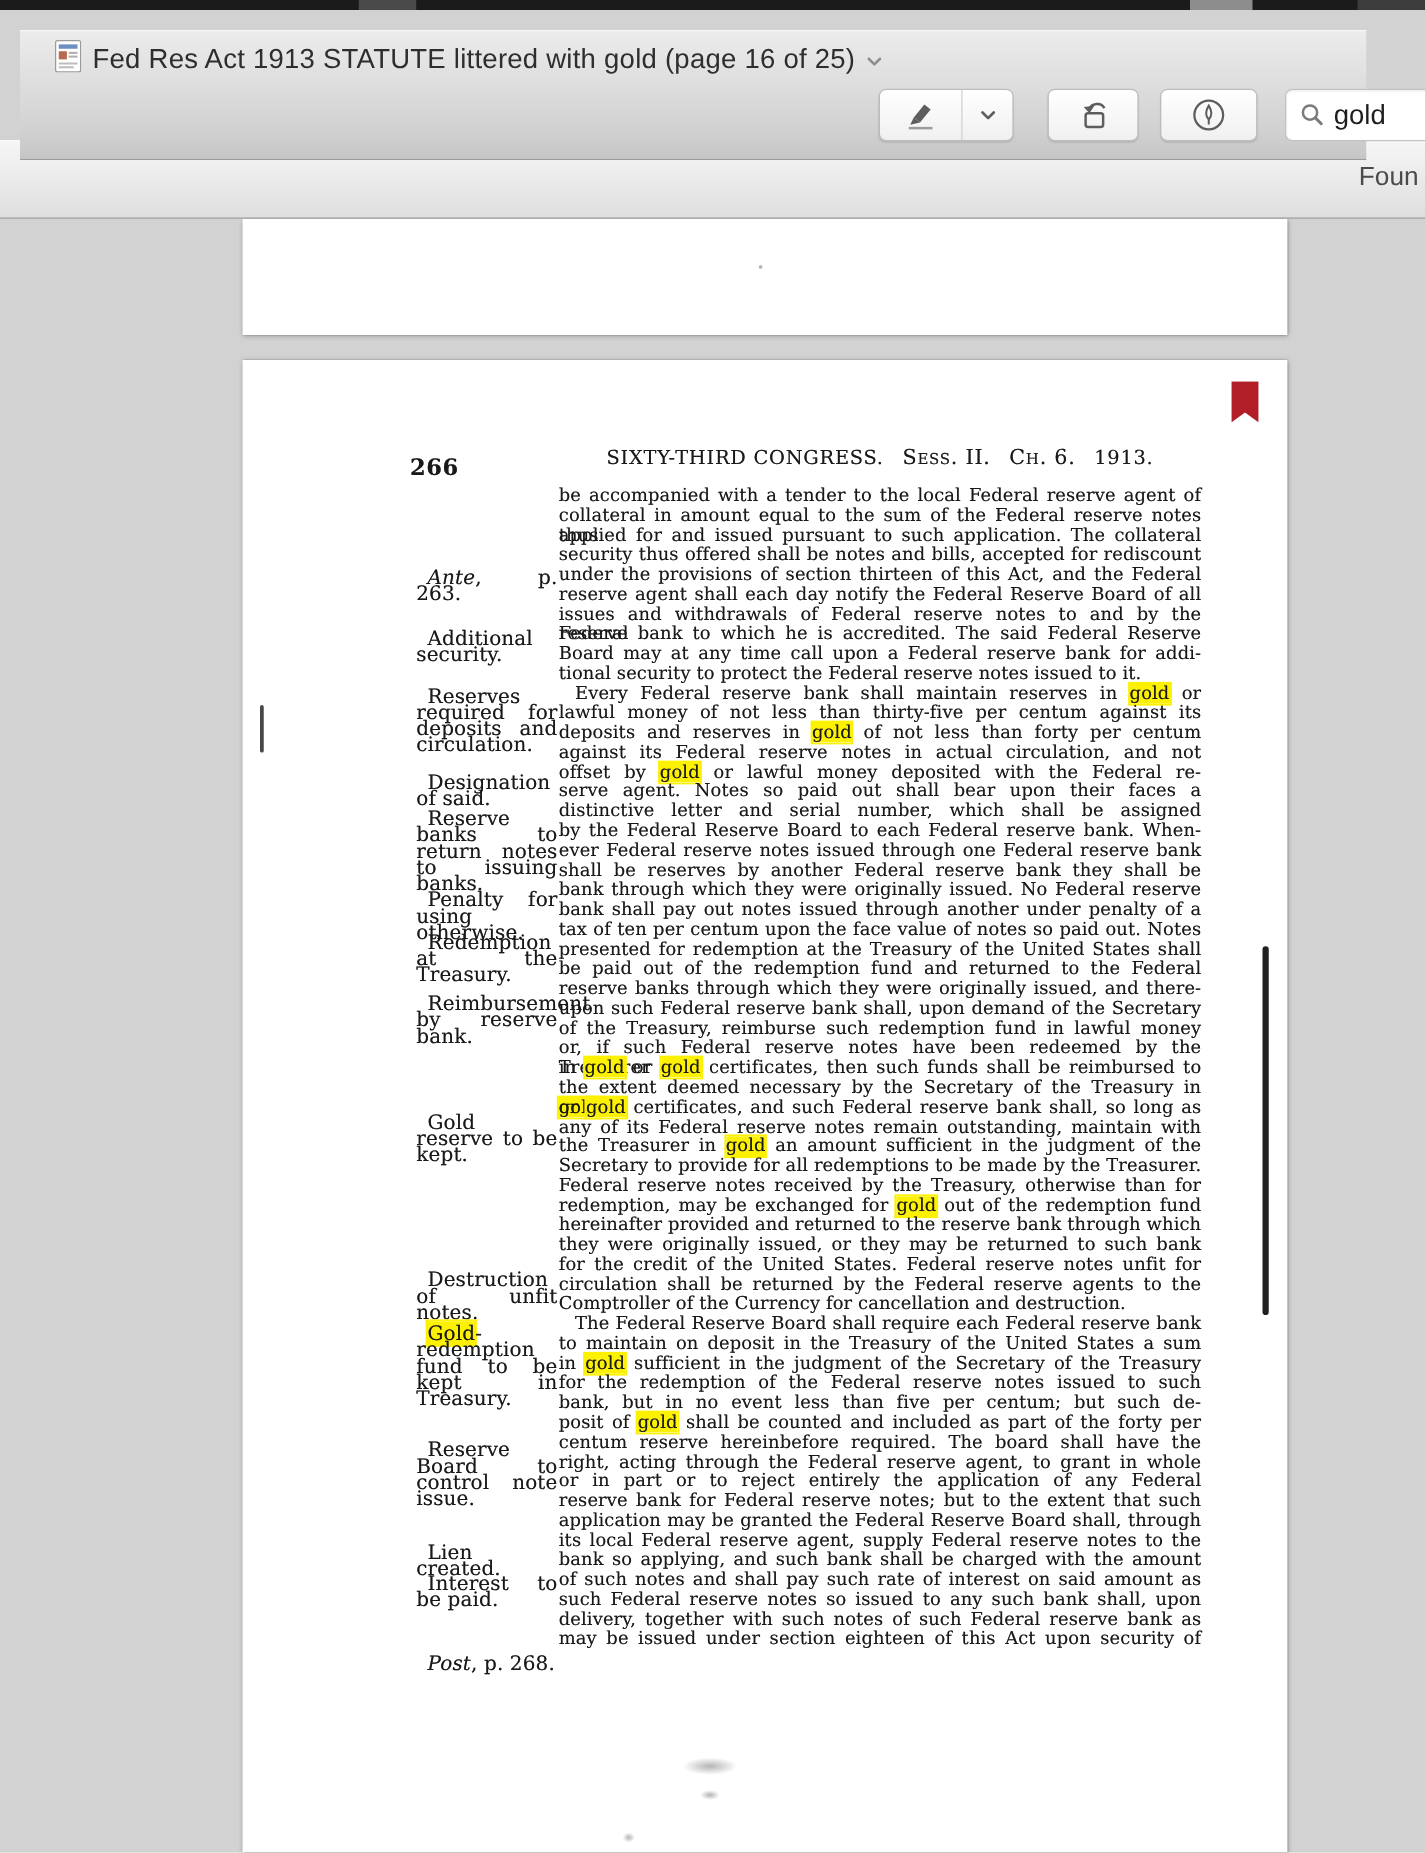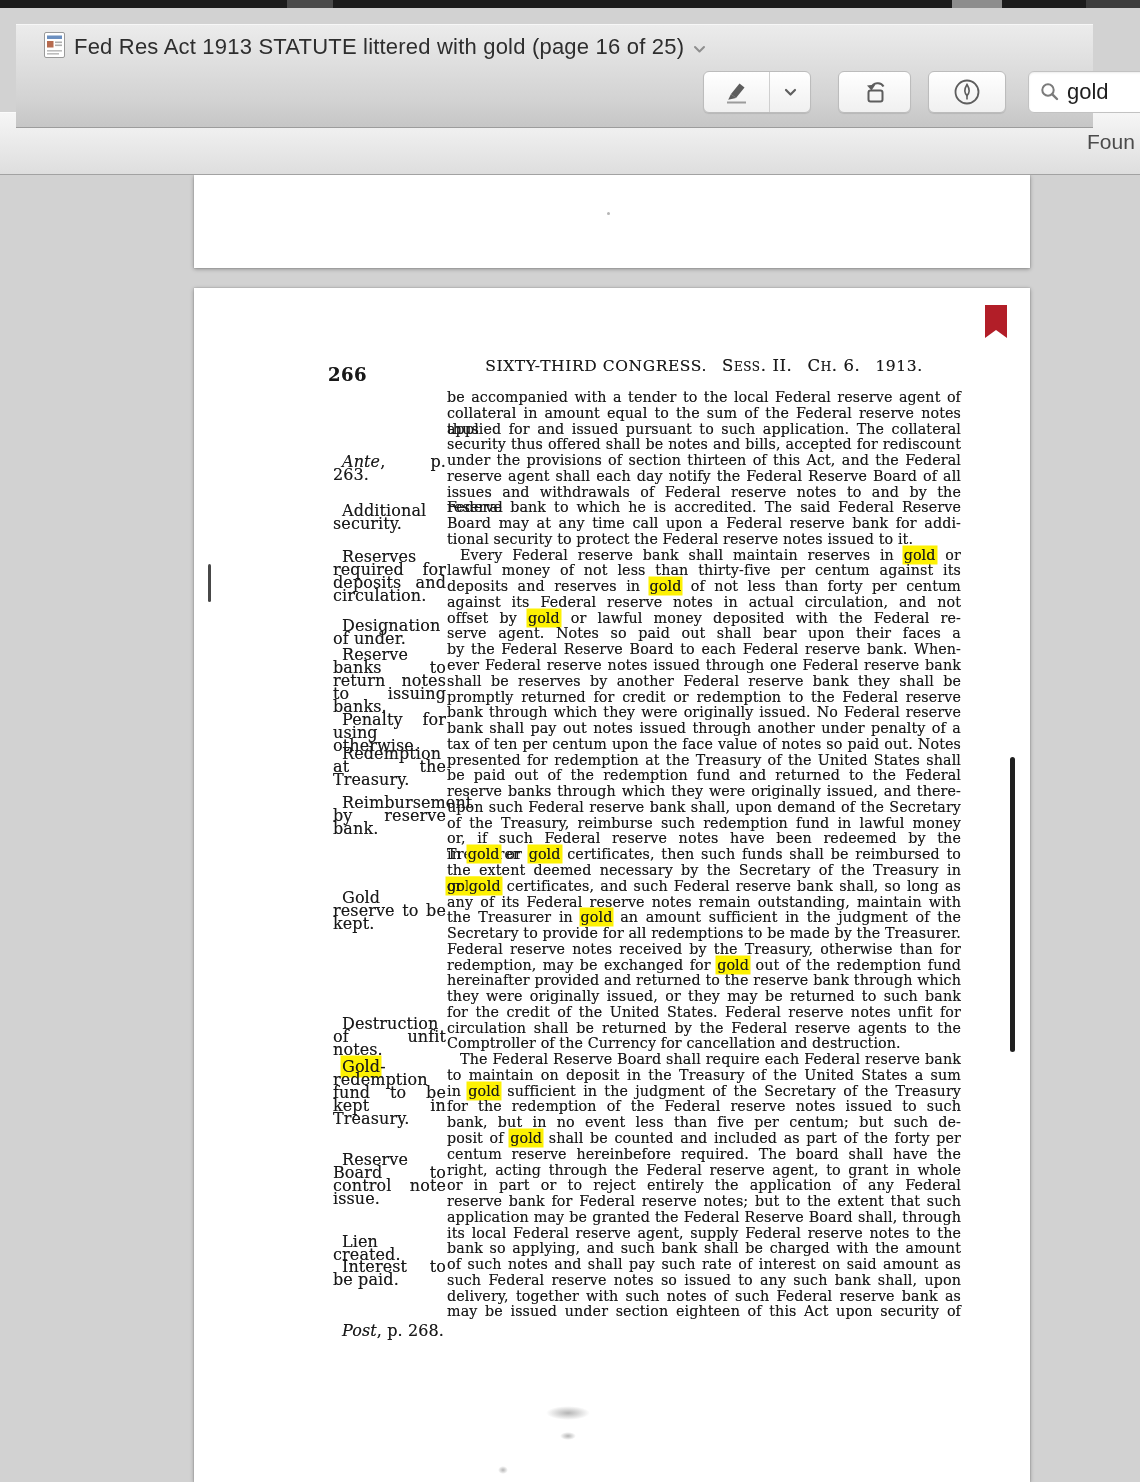--- a/index.html
+++ b/index.html
@@ -184,24 +184,24 @@
         <div class="bodyline"><span>issues and withdrawals of Federal reserve notes to and by the Federal</span></div>
         <div class="bodyline"><span>reserve bank to which he is accredited. The said Federal Reserve</span></div>
         <div class="bodyline"><span>Board may at any time call upon a Federal reserve bank for addi-</span></div>
         <div class="bodyline noj"><span>tional security to protect the Federal reserve notes issued to it.</span></div>
         <div class="bodyline ind"><span>Every Federal reserve bank shall maintain reserves in </span><span class="hl">gold</span><span> or</span></div>
         <div class="bodyline"><span>lawful money of not less than thirty-five per centum against its</span></div>
         <div class="bodyline"><span>deposits and reserves in </span><span class="hl">gold</span><span> of not less than forty per centum</span></div>
         <div class="bodyline"><span>against its Federal reserve notes in actual circulation, and not</span></div>
         <div class="bodyline"><span>offset by </span><span class="hl">gold</span><span> or lawful money deposited with the Federal re-</span></div>
         <div class="bodyline"><span>serve agent. Notes so paid out shall bear upon their faces a</span></div>
+        <div class="bodyline"><span>distinctive letter and serial number, which shall be assigned</span></div>
         <div class="bodyline"><span>by the Federal Reserve Board to each Federal reserve bank. When-</span></div>
         <div class="bodyline"><span>ever Federal reserve notes issued through one Federal reserve bank</span></div>
         <div class="bodyline"><span>shall be reserves by another Federal reserve bank they shall be</span></div>
-        <div class="bodyline"><span>promptly returned for credit or redemption to the Federal reserve</span></div>
         <div class="bodyline"><span>bank through which they were originally issued. No Federal reserve</span></div>
         <div class="bodyline"><span>bank shall pay out notes issued through another under penalty of a</span></div>
         <div class="bodyline"><span>tax of ten per centum upon the face value of notes so paid out. Notes</span></div>
         <div class="bodyline"><span>presented for redemption at the Treasury of the United States shall</span></div>
         <div class="bodyline"><span>be paid out of the redemption fund and returned to the Federal</span></div>
         <div class="bodyline"><span>reserve banks through which they were originally issued, and there-</span></div>
         <div class="bodyline"><span>upon such Federal reserve bank shall, upon demand of the Secretary</span></div>
         <div class="bodyline"><span>of the Treasury, reimburse such redemption fund in lawful money</span></div>
         <div class="bodyline"><span>or, if such Federal reserve notes have been redeemed by the Treasurer</span></div>
         <div class="bodyline"><span>in </span><span class="hl">gold</span><span> or </span><span class="hl">gold</span><span> certificates, then such funds shall be reimbursed to</span></div>
@@ -232,21 +232,21 @@
         <div class="bodyline"><span>bank so applying, and such bank shall be charged with the amount</span></div>
         <div class="bodyline"><span>of such notes and shall pay such rate of interest on said amount as</span></div>
         <div class="bodyline"><span>such Federal reserve notes so issued to any such bank shall, upon</span></div>
         <div class="bodyline"><span>delivery, together with such notes of such Federal reserve bank as</span></div>
         <div class="bodyline"><span>may be issued under section eighteen of this Act upon security of</span></div>
       </div>
 
     <div class="note" style="top:168px"><span class="it">Ante</span><span>, p. 263.</span></div>
     <div class="note" style="top:217px"><span>Additional security.</span></div>
     <div class="note" style="top:263px"><span>Reserves required for deposits and circulation.</span></div>
-    <div class="note" style="top:332px"><span>Designation of under.</span></div>
+    <div class="note" style="top:332px"><span>Designation of said.</span></div>
     <div class="note" style="top:361px"><span>Reserve banks to return notes to issuing banks.</span></div>
     <div class="note" style="top:426px"><span>Penalty for using otherwise.</span></div>
     <div class="note" style="top:460px"><span>Redemption at the Treasury.</span></div>
     <div class="note" style="top:509px"><span>Reimbursement by reserve bank.</span></div>
     <div class="note" style="top:604px"><span>Gold reserve to be kept.</span></div>
     <div class="note" style="top:730px"><span>Destruction of unfit notes.</span></div>
     <div class="note" style="top:773px"><span class="hl">Gold</span><span>-redemption fund to be kept in Treasury.</span></div>
     <div class="note" style="top:866px"><span>Reserve Board to control note issue.</span></div>
     <div class="note" style="top:973px"><span>Interest to be paid.</span></div>
     <div class="note" style="top:948px"><span>Lien created.</span></div>

